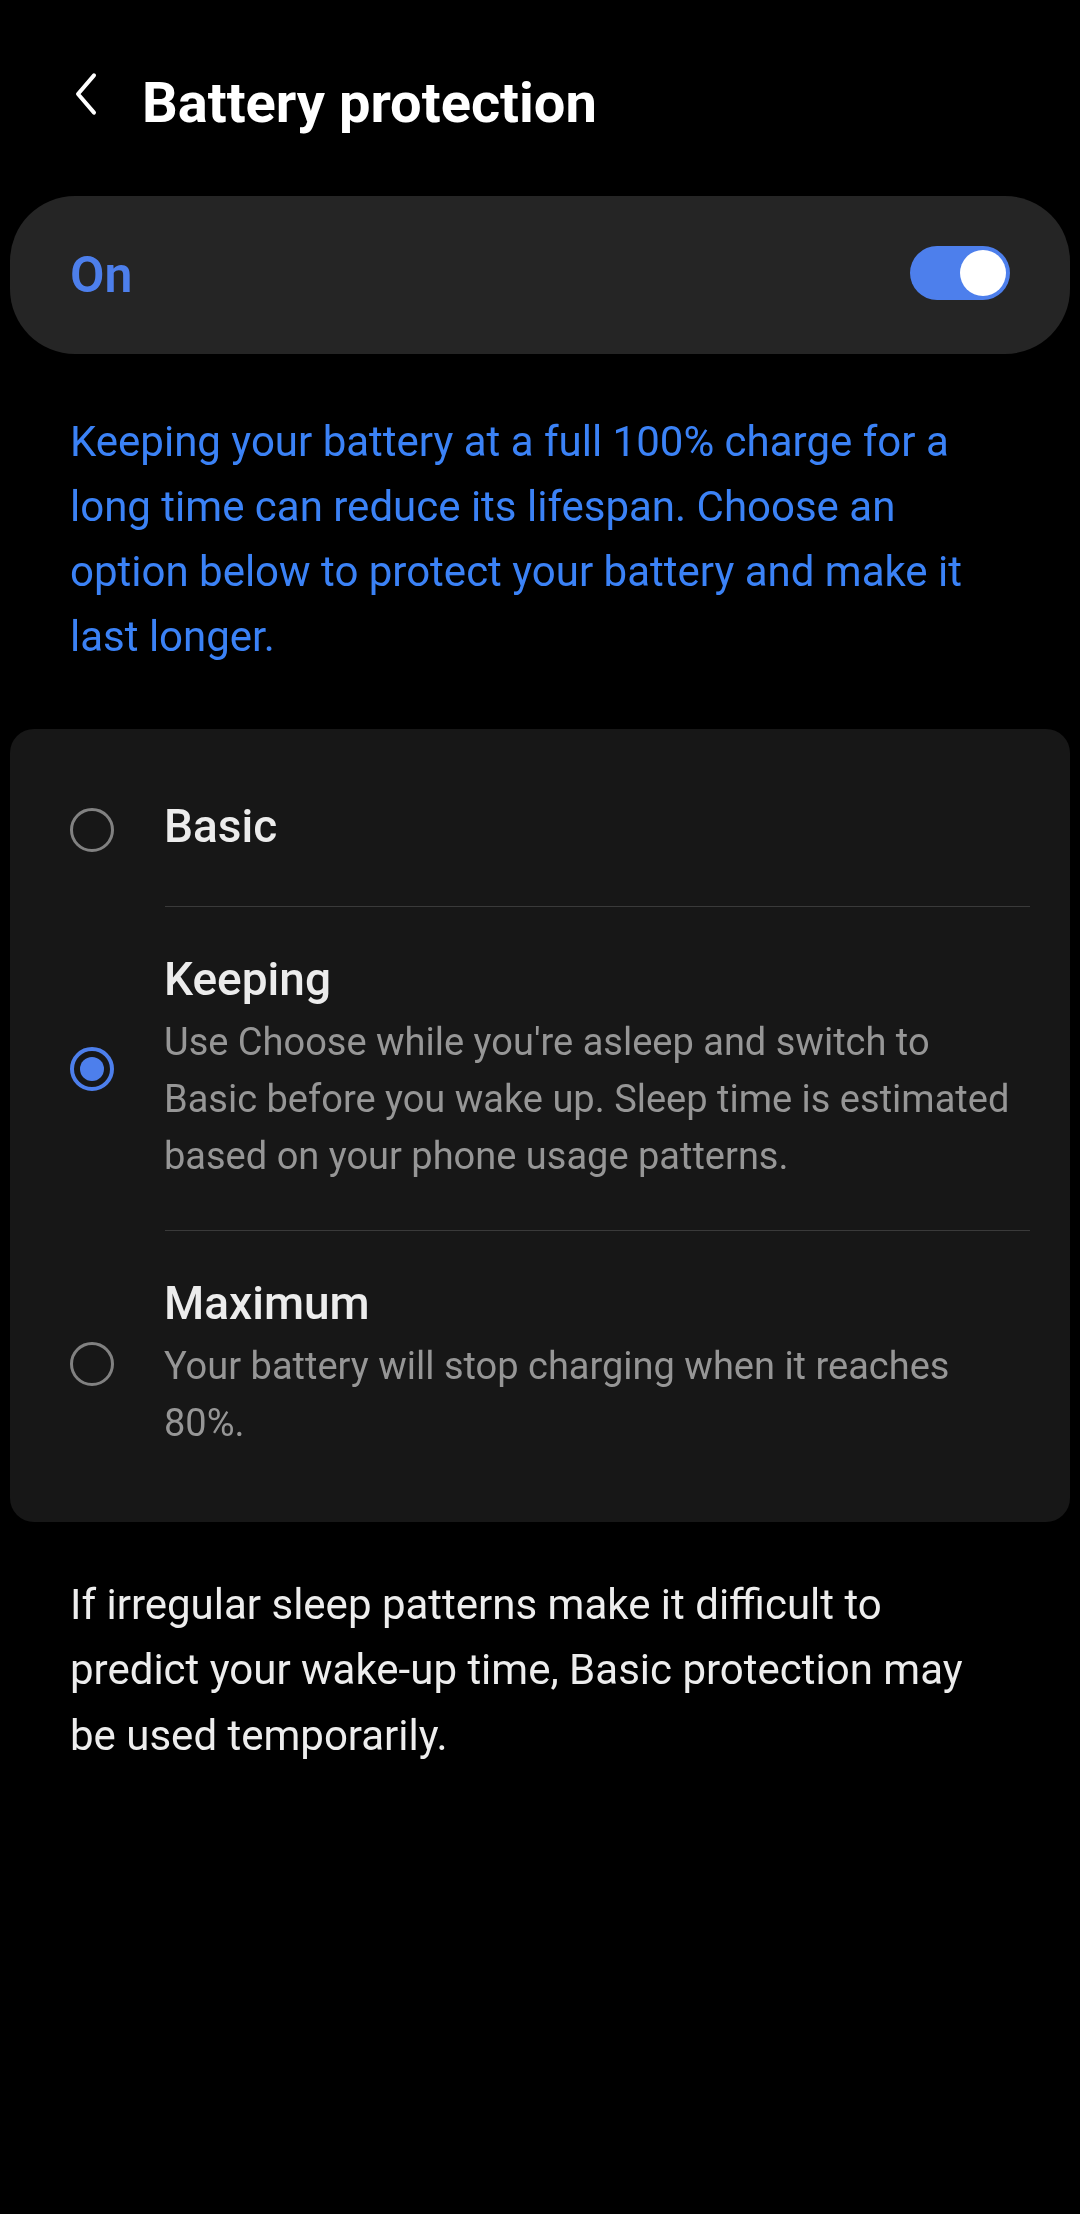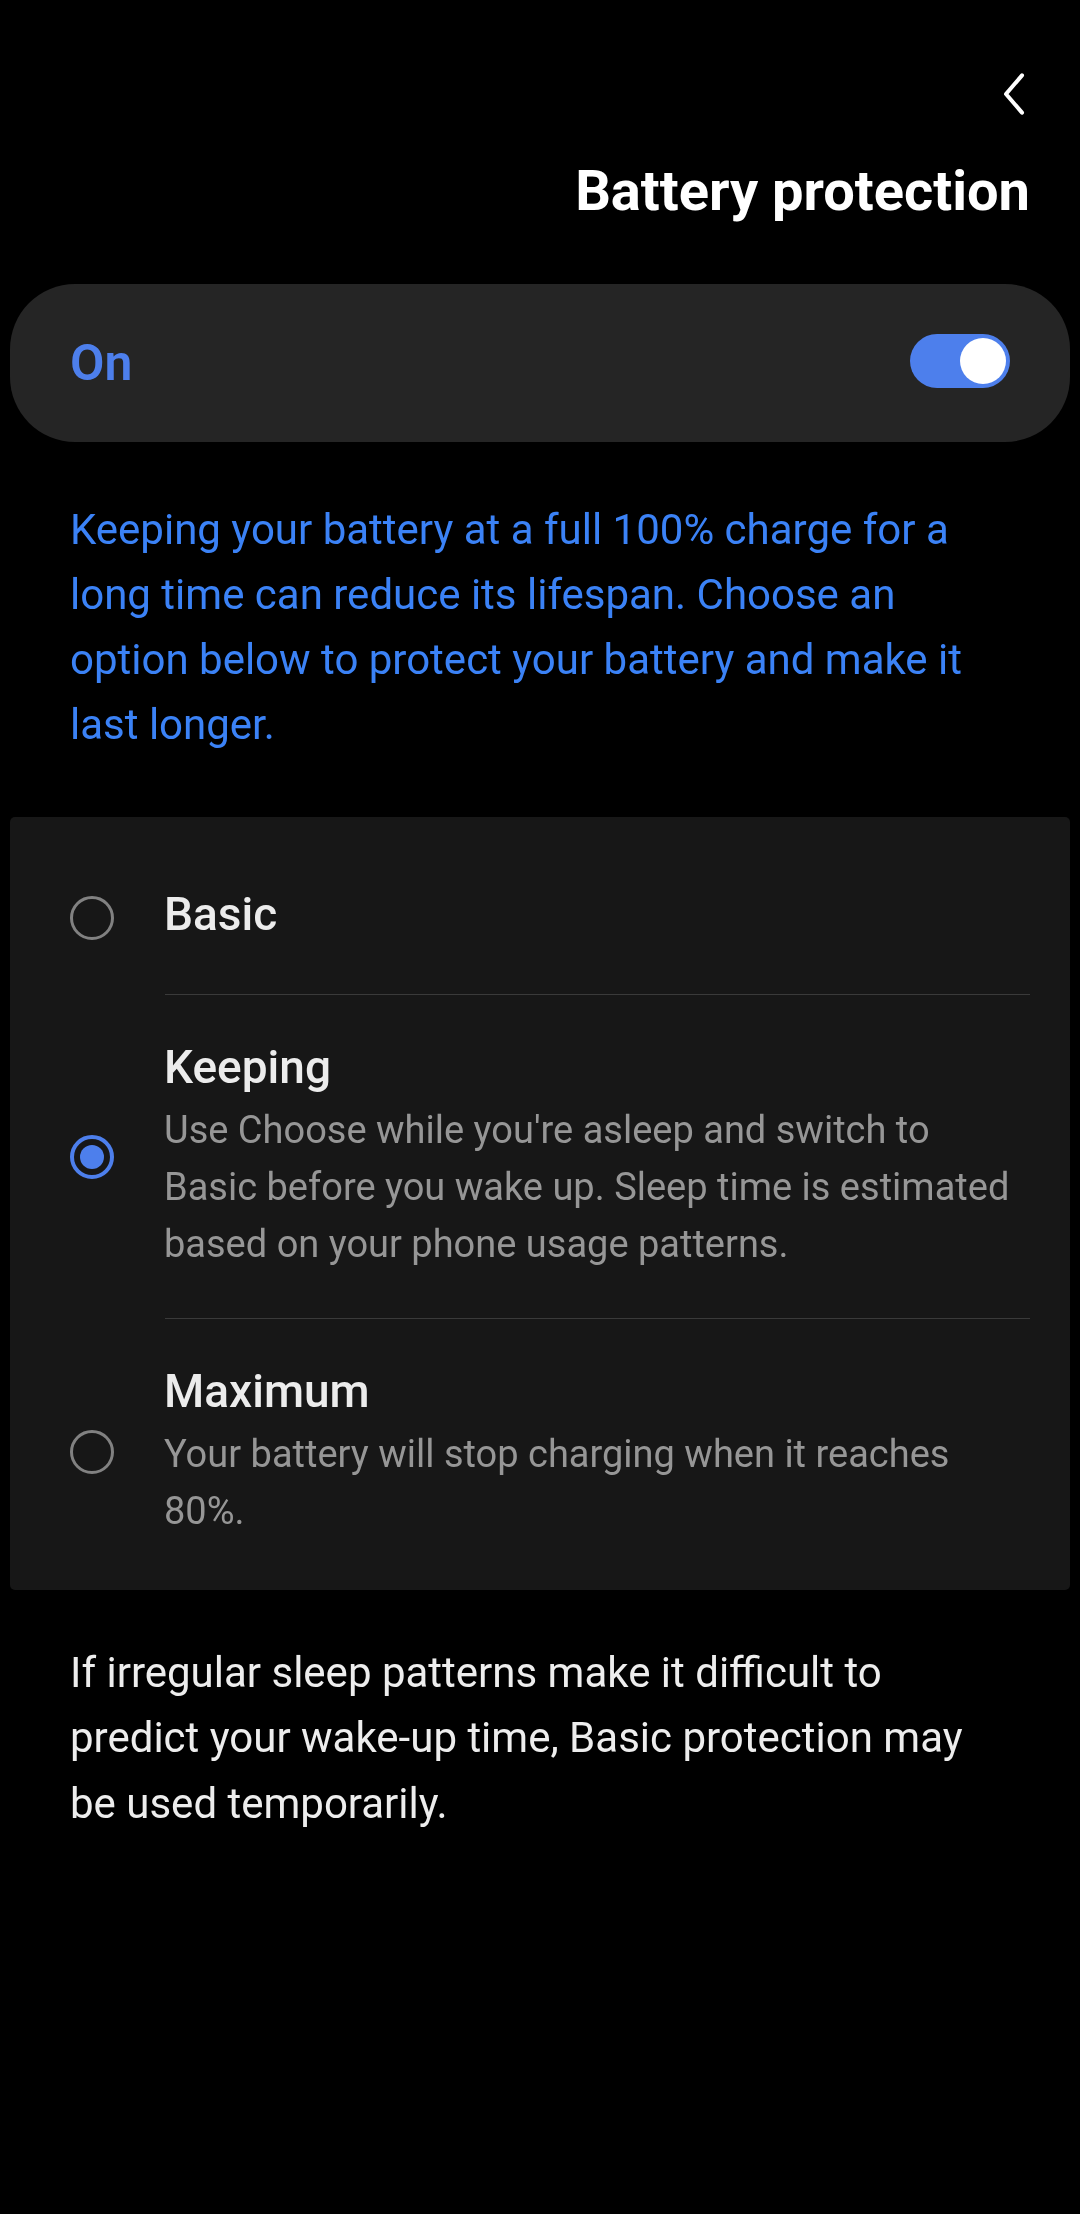--- a/index.html
+++ b/index.html
@@ -10,24 +10,23 @@
     body {
       width: 1080px;
       height: 2214px;
       background: #000000;
       font-family: -apple-system, BlinkMacSystemFont, 'Segoe UI', Roboto, sans-serif;
       color: #ffffff;
       overflow: hidden;
     }
     .header {
       display: flex;
-      align-items: flex-end;
+      align-items: flex-start;
       padding: 70px 50px 50px 70px;
       gap: 40px;
-      flex-direction: column;
     }
     .back-icon {
       width: 32px;
       height: 48px;
       display: flex;
       align-items: center;
     }
     .back-icon svg {
       width: 32px;
       height: 48px;
@@ -69,22 +68,22 @@
     }
     .description {
       padding: 55px 70px 50px 70px;
       font-size: 42px;
       line-height: 1.55;
       color: #3b82f6;
     }
     .options-card {
       margin: 10px 10px 0 10px;
       background: #171717;
-      border-radius: 5px;
-      padding: 40px 40px 20px 60px;
+      border-radius: 24px;
+      padding: 40px 40px 40px 60px;
     }
     .option-row {
       display: flex;
       align-items: center;
       gap: 50px;
       padding: 30px 0;
     }
     .radio {
       width: 44px;
       height: 44px;

